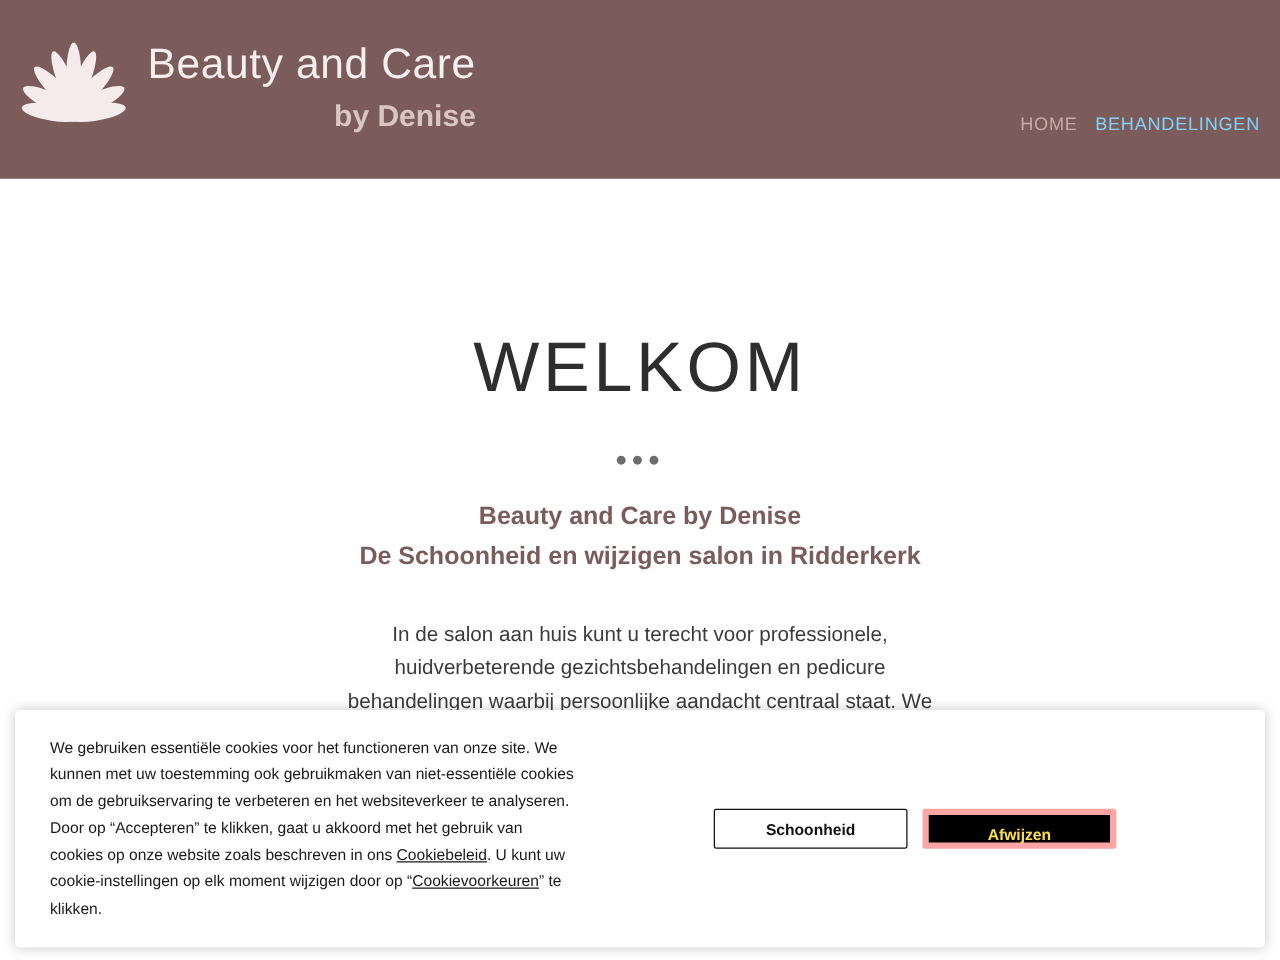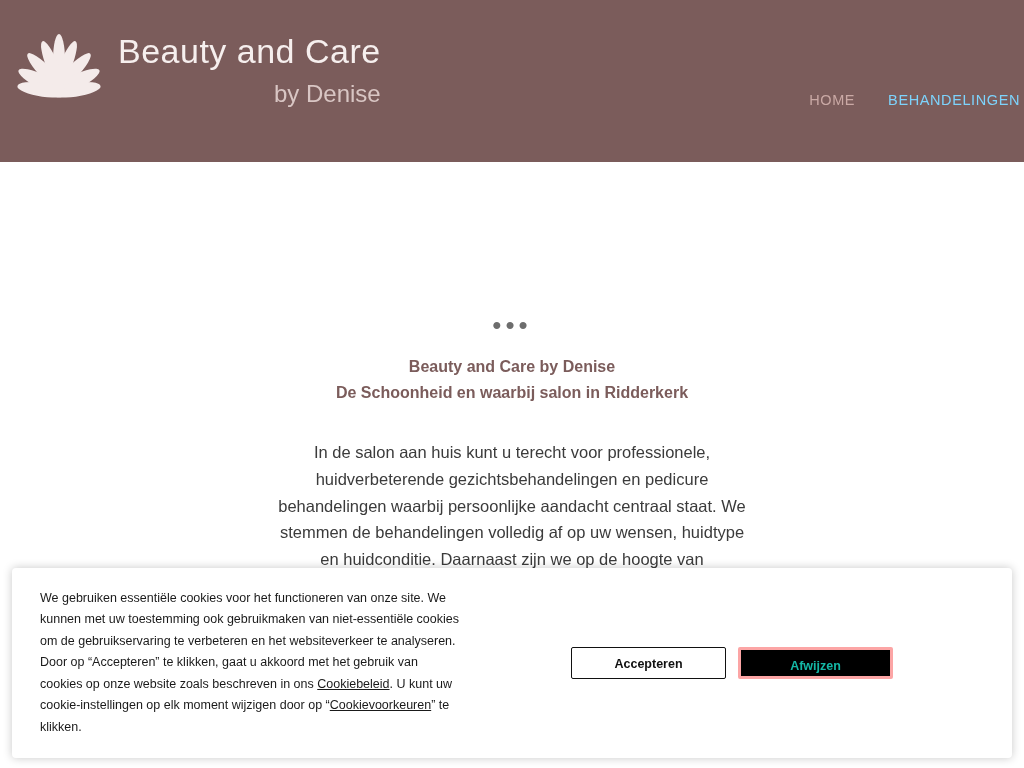--- a/index.html
+++ b/index.html
@@ -12,21 +12,21 @@
     overflow: hidden;
     font-family: "Liberation Sans", sans-serif;
     background: #ffffff;
     position: relative;
   }
 
   
   .site-header {
     position: relative;
     width: 100%;
-    height: 162px;
+    height: 143px;
     background: #7b5c5b;
     box-sizing: border-box;
     display: flex;
     align-items: flex-start;
   }
   .brand-area {
     display: flex;
     align-items: flex-start;
     padding-top: 18px;
     padding-left: 0px;
@@ -52,30 +52,30 @@
     font-size: 34px;
     letter-spacing: 0.5px;
     color: #f6efee;
     font-weight: 400;
   }
   .brand-sub {
     font-size: 24px;
     color: #d9c6c4;
     text-align: right;
     margin-top: 14px;
-    font-weight: 400;
+    font-weight: 700;
   }
   .main-nav {
     position: absolute;
     right: 0px;
     top: 92px;
     display: flex;
     align-items: center;
-    gap: 33px;
-    padding-right: 4px;
+    gap: 14px;
+    padding-right: 16px;
   }
   .nav-link {
     color: #7dd3fc;
     font-size: 14.5px;
     letter-spacing: 0.6px;
     text-decoration: none;
     cursor: pointer;
     white-space: nowrap;
   }
   .nav-link.active {
@@ -100,21 +100,21 @@
   .dots {
     margin-top: 30px;
     font-size: 26px;
     letter-spacing: 4px;
     color: #6d6d6d;
     line-height: 1;
   }
   .tagline {
     margin-top: 16px;
     color: #7b5c5b;
-    font-size: 16px;
+    font-size: 20px;
     font-weight: 700;
     line-height: 1.6;
   }
   .intro {
     margin-top: 34px;
     color: #3b3b3b;
     font-size: 16.5px;
     line-height: 1.62;
     max-width: 470px;
     margin-left: auto;
@@ -168,22 +168,22 @@
     box-sizing: border-box;
     border-radius: 2px;
   }
   .btn-outline {
     background: #ffffff;
     border: 1px solid #111111;
     color: #111111;
   }
   .btn-solid {
     background: #000000;
-    border: 3px solid #fca5a5;
-    color: #14b8a6;
+    border: 5px solid #fca5a5;
+    color: #fde047;
   }
 </style>
 </head>
 <body>
 
 <header class="site-header">
   <div class="brand-area">
     <div class="logo-mark">
       <svg width="118" height="88" viewBox="0 0 118 88" xmlns="http://www.w3.org/2000/svg">
         <g fill="#f4ebea">
@@ -205,29 +205,30 @@
     </div>
   </div>
 
   <nav class="main-nav">
     <a class="nav-link active">HOME</a>
     <a class="nav-link">BEHANDELINGEN</a>
   </nav>
 </header>
 
 <main class="content">
+  <h1 class="welcome-title">WELKOM</h1>
   <div class="dots">•••</div>
   <div class="tagline">
     <div>Beauty and Care by Denise</div>
-    <div>De Schoonheid en waarbij salon in Ridderkerk</div>
+    <div>De Schoonheid en wijzigen salon in Ridderkerk</div>
   </div>
   <p class="intro">In de salon aan huis kunt u terecht voor professionele, huidverbeterende gezichtsbehandelingen en pedicure behandelingen waarbij persoonlijke aandacht centraal staat. We stemmen de behandelingen volledig af op uw wensen, huidtype en huidconditie. Daarnaast zijn we op de hoogte van</p>
 </main>
 
 <div class="cookie-banner">
   <div class="cookie-text">
     <span>We gebruiken essentiële cookies voor het functioneren van onze site. We kunnen met uw toestemming ook gebruikmaken van niet-essentiële cookies om de gebruikservaring te verbeteren en het websiteverkeer te analyseren. Door op “Accepteren” te klikken, gaat u akkoord met het gebruik van cookies op onze website zoals beschreven in ons </span><a>Cookiebeleid</a><span>. U kunt uw cookie-instellingen op elk moment wijzigen door op “</span><a>Cookievoorkeuren</a><span>” te klikken.</span>
   </div>
   <div class="cookie-actions">
-    <div class="btn btn-outline">Accepteren</div>
+    <div class="btn btn-outline">Schoonheid</div>
     <div class="btn btn-solid">Afwijzen</div>
   </div>
 </div>
 
 </body></html>

